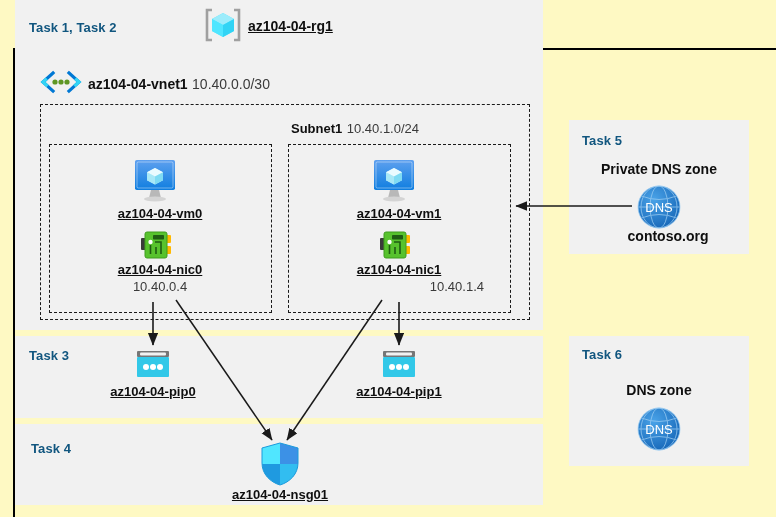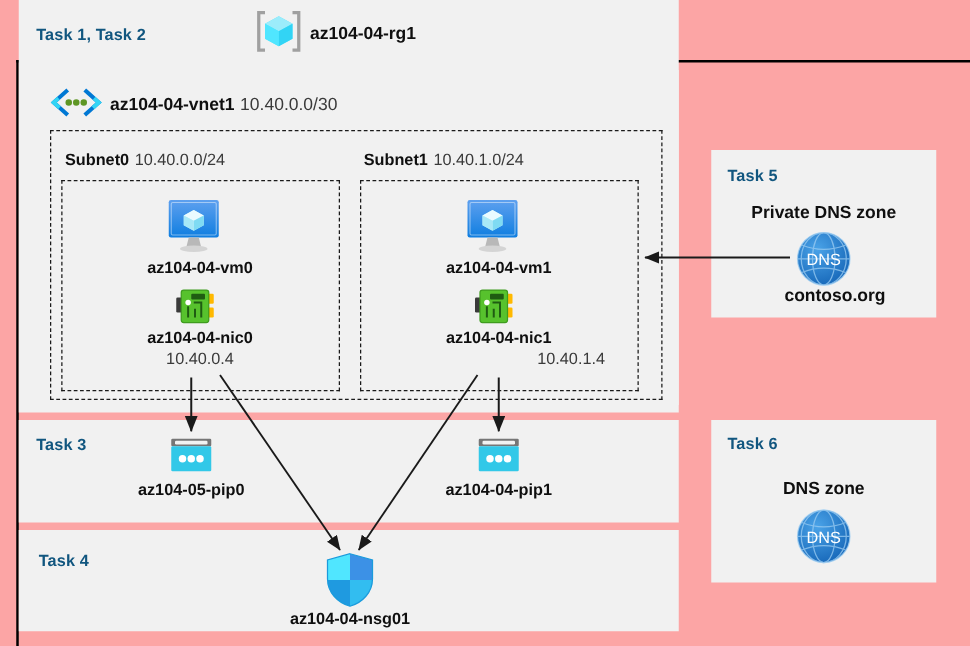--- a/index.html
+++ b/index.html
@@ -1,33 +1,33 @@
 <!DOCTYPE html>
 <html><head>
 <meta charset="utf-8">
 <style>
   html,body{margin:0;padding:0;background:#ffffff;}
   body{font-family:"Liberation Sans",sans-serif;}
-  #canvas{position:relative;width:776px;height:517px;background:#fca5a5;overflow:hidden;}
+  #canvas{position:relative;width:776px;height:517px;background:#fef9c3;overflow:hidden;}
 
   
   .panel{position:absolute;background:#f1f1f1;box-sizing:border-box;}
   .task-label{position:absolute;color:#11567f;font-weight:bold;font-size:13px;letter-spacing:.1px;}
 
   .outer-border{position:absolute;left:13px;top:48px;width:763px;height:469px;
                 border-left:2px solid #000;border-top:2px solid #000;box-sizing:border-box;}
 
   
   .dashed{position:absolute;box-sizing:border-box;border:1.6px dashed #1a1a1a;}
 
   
   .bold{font-weight:bold;color:#0f0f0f;font-size:13px;}
   .reg{color:#3a3a3a;font-size:13px;}
   .ctr{position:absolute;text-align:center;}
-  .name{font-weight:bold;font-size:13px;color:#0f0f0f;white-space:nowrap;}
+  .name{font-weight:bold;font-size:13px;color:#0f0f0f;white-space:nowrap;text-decoration:underline;}
   .ip{font-size:13px;color:#3a3a3a;white-space:nowrap;}
   .hdr{position:absolute;white-space:nowrap;}
 
   
   .icon{position:absolute;}
   svg{display:block;overflow:visible;}
 
   #arrows{position:absolute;left:0;top:0;width:776px;height:517px;pointer-events:none;}
 </style>
 </head>
@@ -66,24 +66,20 @@
       <circle cx="27" cy="12" r="2.6" fill="#5e9624"></circle>
     </svg>
   </div>
   <div class="hdr" style="left:88px;top:75px;">
     <span class="bold" style="font-size:14px;">az104-04-vnet1</span>
     <span class="reg" style="font-size:14px;">10.40.0.0/30</span>
   </div>
 
   <div class="dashed" style="left:40px;top:104px;width:490px;height:216px;"></div>
 
-  <div class="hdr" style="left:52px;top:119px;">
-    <span class="bold">Subnet0</span>
-    <span class="reg">10.40.0.0/24</span>
-  </div>
   <div class="dashed" style="left:49px;top:144px;width:223px;height:169px;"></div>
 
   <div class="icon" style="left:131px;top:157px;">
     <svg width="48" height="46" viewBox="0 0 48 46">
       <defs>
         <linearGradient id="vmg0" x1="0" y1="0" x2="0" y2="1">
           <stop offset="0" stop-color="#5ea0ef"></stop>
             <stop offset="1" stop-color="#0f7ee0"></stop>
         </linearGradient>
       </defs>
@@ -174,21 +170,21 @@
     <svg width="40" height="34" viewBox="0 0 40 34">
       <rect x="4" y="3" width="32" height="6" rx="1" fill="#767676"></rect>
       <rect x="7" y="4.6" width="26" height="3" rx="1" fill="#f2f2f2"></rect>
       <rect x="4" y="9" width="32" height="20" rx="1" fill="#32c8e8"></rect>
       <circle cx="13" cy="19" r="3" fill="#ffffff"></circle>
       <circle cx="20" cy="19" r="3" fill="#ffffff"></circle>
       <circle cx="27" cy="19" r="3" fill="#ffffff"></circle>
     </svg>
   </div>
   <div class="ctr" style="left:73px;top:384px;width:160px;">
-    <div class="name">az104-05-pip0</div>
+    <div class="name">az104-04-pip0</div>
   </div>
 
   <div class="icon" style="left:379px;top:348px;">
     <svg width="40" height="34" viewBox="0 0 40 34">
       <rect x="4" y="3" width="32" height="6" rx="1" fill="#767676"></rect>
       <rect x="7" y="4.6" width="26" height="3" rx="1" fill="#f2f2f2"></rect>
       <rect x="4" y="9" width="32" height="20" rx="1" fill="#32c8e8"></rect>
       <circle cx="13" cy="19" r="3" fill="#ffffff"></circle>
       <circle cx="20" cy="19" r="3" fill="#ffffff"></circle>
       <circle cx="27" cy="19" r="3" fill="#ffffff"></circle>

